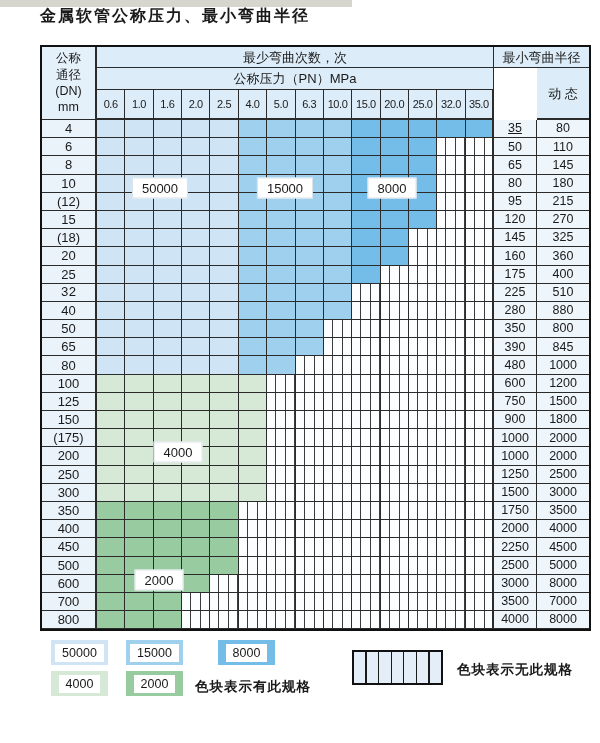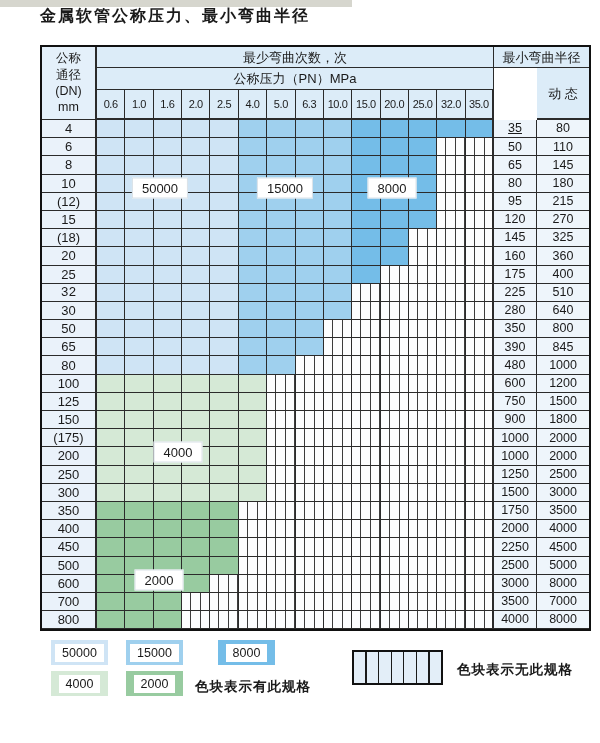--- a/index.html
+++ b/index.html
@@ -231,37 +231,37 @@
       <div class="cell spec" style="grid-area: 13 / 8; background: rgb(159, 208, 238);"></div>
       <div class="cell spec" style="grid-area: 13 / 9; background: rgb(159, 208, 238);"></div>
       <div class="cell spec" style="grid-area: 13 / 10; background: rgb(159, 208, 238);"></div>
       <div class="cell nospec" style="grid-area: 13 / 11;"></div>
       <div class="cell nospec" style="grid-area: 13 / 12;"></div>
       <div class="cell nospec" style="grid-area: 13 / 13;"></div>
       <div class="cell nospec" style="grid-area: 13 / 14;"></div>
       <div class="cell nospec lastp" style="grid-area: 13 / 15;"></div>
       <div class="cell val" style="grid-area: 13 / 16;">225</div>
       <div class="cell val" style="grid-area: 13 / 17; border-right: none;">510</div>
-      <div class="cell dn" style="grid-area: 14 / 1;">30</div>
+      <div class="cell dn" style="grid-area: 14 / 1;">40</div>
       <div class="cell spec" style="grid-area: 14 / 2; background: rgb(207, 228, 245);"></div>
       <div class="cell spec" style="grid-area: 14 / 3; background: rgb(207, 228, 245);"></div>
       <div class="cell spec" style="grid-area: 14 / 4; background: rgb(207, 228, 245);"></div>
       <div class="cell spec" style="grid-area: 14 / 5; background: rgb(207, 228, 245);"></div>
       <div class="cell spec" style="grid-area: 14 / 6; background: rgb(207, 228, 245);"></div>
       <div class="cell spec" style="grid-area: 14 / 7; background: rgb(159, 208, 238);"></div>
       <div class="cell spec" style="grid-area: 14 / 8; background: rgb(159, 208, 238);"></div>
       <div class="cell spec" style="grid-area: 14 / 9; background: rgb(159, 208, 238);"></div>
       <div class="cell spec" style="grid-area: 14 / 10; background: rgb(159, 208, 238);"></div>
       <div class="cell nospec" style="grid-area: 14 / 11;"></div>
       <div class="cell nospec" style="grid-area: 14 / 12;"></div>
       <div class="cell nospec" style="grid-area: 14 / 13;"></div>
       <div class="cell nospec" style="grid-area: 14 / 14;"></div>
       <div class="cell nospec lastp" style="grid-area: 14 / 15;"></div>
       <div class="cell val" style="grid-area: 14 / 16;">280</div>
-      <div class="cell val" style="grid-area: 14 / 17; border-right: none;">640</div>
+      <div class="cell val" style="grid-area: 14 / 17; border-right: none;">880</div>
       <div class="cell dn" style="grid-area: 15 / 1;">50</div>
       <div class="cell spec" style="grid-area: 15 / 2; background: rgb(207, 228, 245);"></div>
       <div class="cell spec" style="grid-area: 15 / 3; background: rgb(207, 228, 245);"></div>
       <div class="cell spec" style="grid-area: 15 / 4; background: rgb(207, 228, 245);"></div>
       <div class="cell spec" style="grid-area: 15 / 5; background: rgb(207, 228, 245);"></div>
       <div class="cell spec" style="grid-area: 15 / 6; background: rgb(207, 228, 245);"></div>
       <div class="cell spec" style="grid-area: 15 / 7; background: rgb(159, 208, 238);"></div>
       <div class="cell spec" style="grid-area: 15 / 8; background: rgb(159, 208, 238);"></div>
       <div class="cell spec" style="grid-area: 15 / 9; background: rgb(159, 208, 238);"></div>
       <div class="cell nospec" style="grid-area: 15 / 10;"></div>

